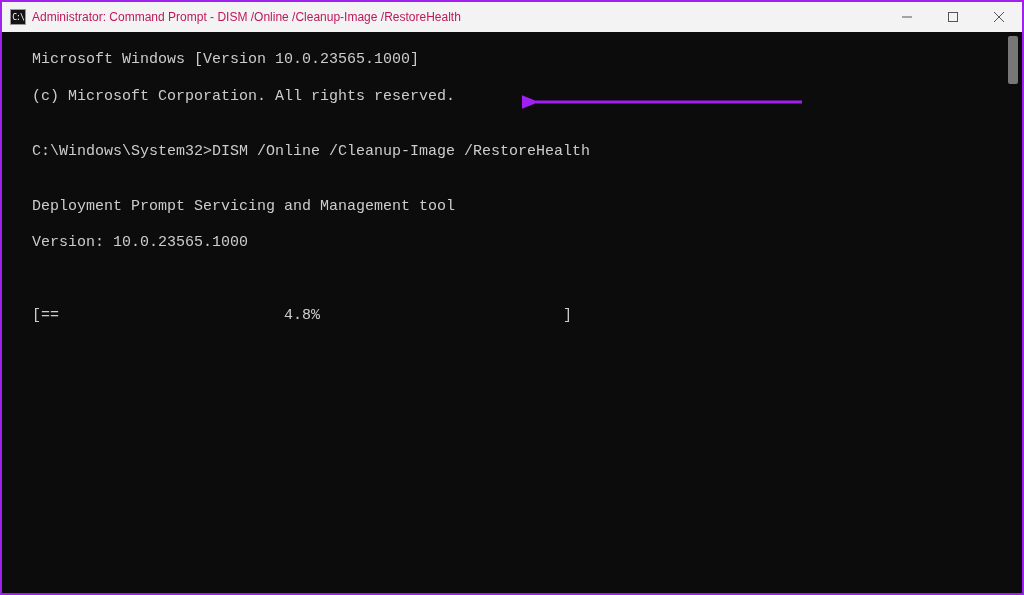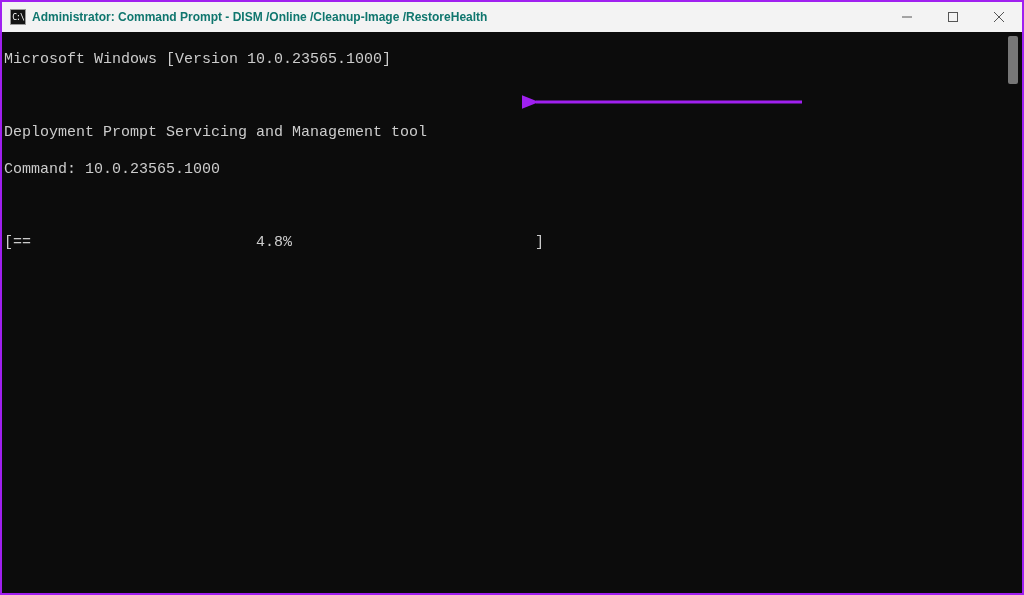--- a/index.html
+++ b/index.html
@@ -36,41 +36,41 @@
   }
   .titlebar-left { display:flex; align-items:center; gap:6px; padding-left:8px; flex:1; min-width:0;}
   .app-icon {
     width: 16px; height: 16px;
     background: #141414;
     border: 1px solid #999;
     display:flex; align-items:center; justify-content:center;
     color:#fff; font-size:8px; font-family:Consolas,monospace;
     letter-spacing:-1px;
   }
-  .title-text { white-space: nowrap; overflow:hidden; text-overflow:ellipsis; color:#0f766e;font-weight:bold; }
+  .title-text { white-space: nowrap; overflow:hidden; text-overflow:ellipsis; color:#be185d; }
   .win-buttons { display:flex; height:100%; }
   .win-btn {
     width:46px; height:100%;
     display:flex; align-items:center; justify-content:center;
     color:#555;
   }
   .win-btn svg { width:10px; height:10px; stroke:#555; stroke-width:1; fill:none; }
   .console-area {
     flex:1;
     background:#0c0c0c;
     color:#cccccc;
     font-family:"Consolas","Courier New",monospace;
     font-size:15px;
     line-height:1.22;
     padding: 1px 0 0 0;
     position:relative;
     white-space: pre;
     overflow:hidden;
   }
-  .console-line { padding:0 2px; }
+  .console-line { padding:0 18px;margin-left:12px; }
   .scrollbar {
     position:absolute;
     top:4px; right:4px;
     width:10px; height:48px;
     background:#777;
     border-radius:2px;
   }
   .arrow-annot {
     position:absolute;
     pointer-events:none;
@@ -104,24 +104,26 @@
           <svg viewBox="0 0 10 10">
               <line x1="0" y1="0" x2="10" y2="10"></line>
               <line x1="10" y1="0" x2="0" y2="10"></line>
             </svg>
         </div>
       </div>
     </div>
 
     <div class="console-area">
 <div class="console-line">Microsoft Windows [Version 10.0.23565.1000]</div>
+<div class="console-line">(c) Microsoft Corporation. All rights reserved.</div>
 <div class="console-line"></div>
+<div class="console-line">C:\Windows\System32&gt;DISM /Online /Cleanup-Image /RestoreHealth</div>
 <div class="console-line"></div>
 <div class="console-line">Deployment Prompt Servicing and Management tool</div>
-<div class="console-line">Command: 10.0.23565.1000</div>
+<div class="console-line">Version: 10.0.23565.1000</div>
 <div class="console-line"></div>
 <div class="console-line"></div>
 <div class="console-line">[==                         4.8%                           ]</div>
       <div class="scrollbar"></div>
     </div>
 
     <svg class="arrow-annot" style="left:520px; top:90px; width:290px; height:20px;">
       <defs>
         <marker id="arrowhead" markerWidth="10" markerHeight="8" refX="1" refY="4" orient="auto">
           <polygon points="10 0, 0 4, 10 8" fill="#a020f0"></polygon>

